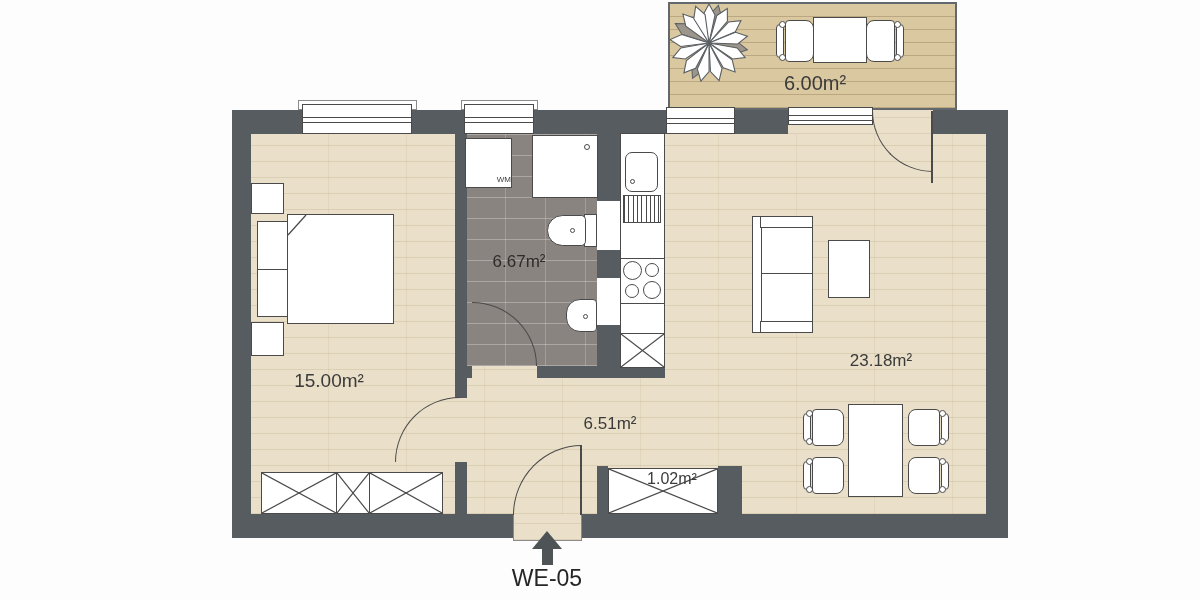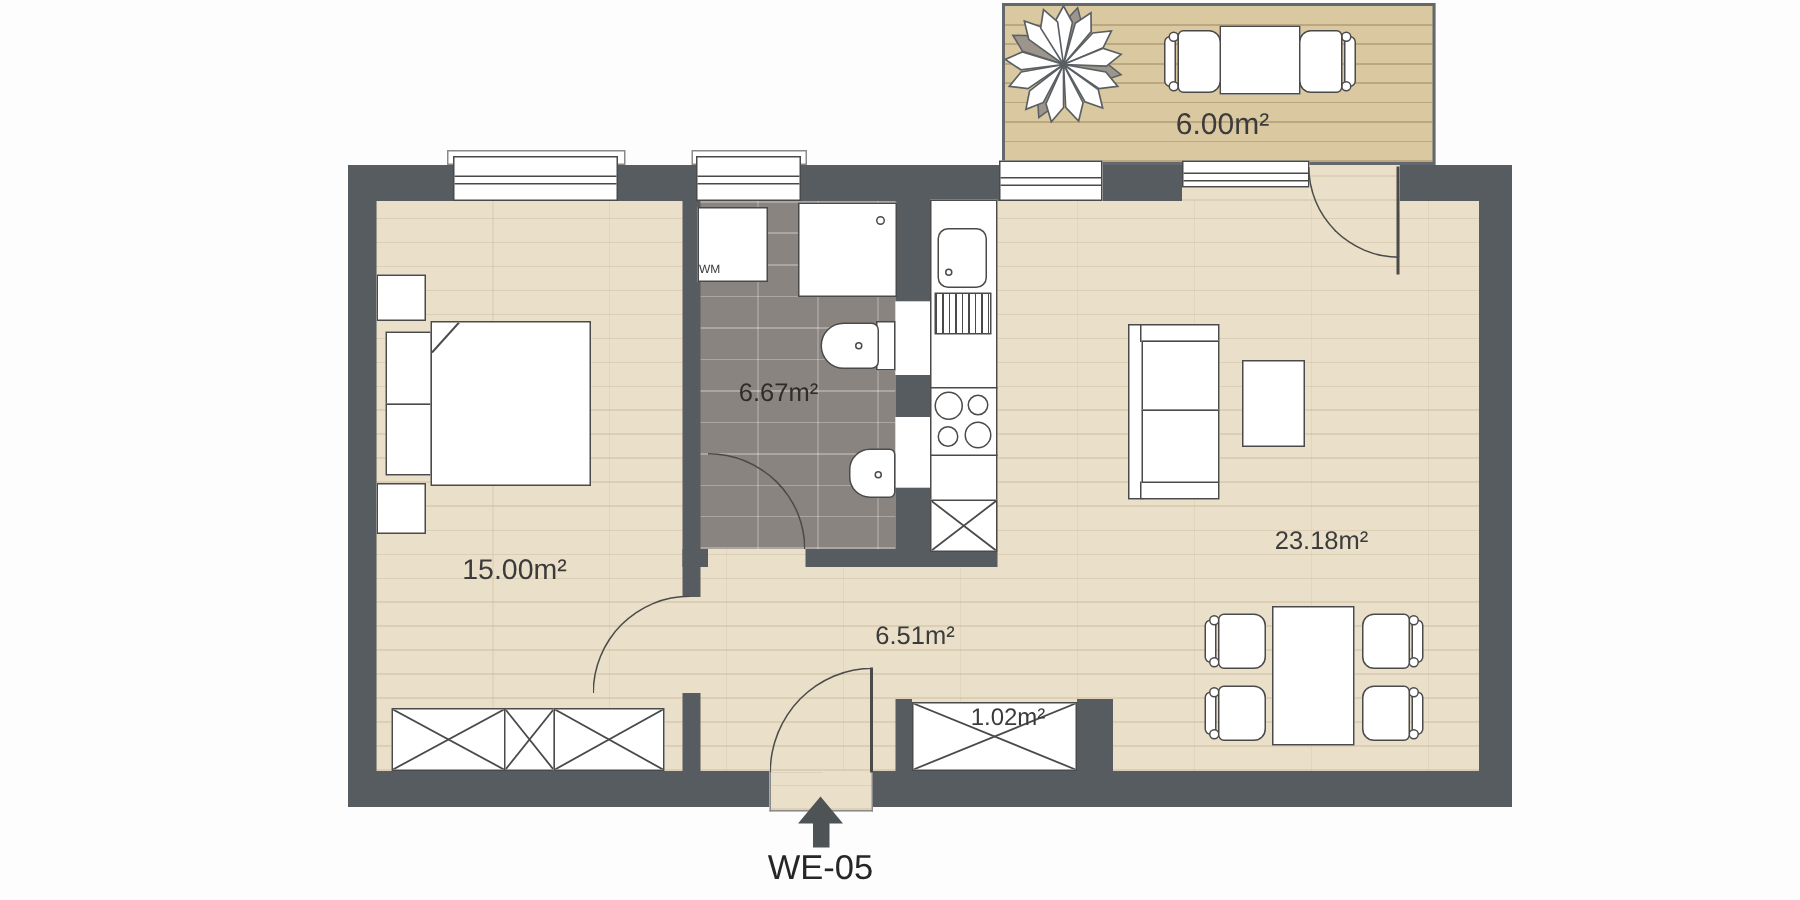--- a/index.html
+++ b/index.html
@@ -36,21 +36,21 @@
   .chair-back{position:absolute;left:0;top:4px;bottom:4px;width:8px;background:#fff;
       border:1.2px solid #4a4a4a;border-radius:4px;}
   .chair-post{position:absolute;left:3px;width:7px;height:7px;background:#fff;
       border:1.1px solid #4a4a4a;border-radius:50%;}
   .chair-post.t{top:1px}.chair-post.b{bottom:1px}
   .chair-seat{position:absolute;left:9px;top:0;right:0;bottom:0;background:#fff;
       border:1.2px solid #4a4a4a;border-radius:4px 8px 8px 4px;}
   .chair.flip{transform:scaleX(-1);}
   .area-label{position:absolute;transform:translateX(-50%);color:#3b3b3b;white-space:nowrap;}
   .unit-label{position:absolute;transform:translateX(-50%);color:#262626;white-space:nowrap;}
-  .wm-label{position:absolute;left:0;right:0;bottom:3px;text-align:left;font-size:8px;color:#3b3b3b;}
+  .wm-label{position:absolute;left:0;right:0;bottom:3px;text-align:right;font-size:8px;color:#3b3b3b;}
   .arrow-head{position:absolute;width:0;height:0;border-left:15px solid transparent;
       border-right:15px solid transparent;border-bottom:18px solid #4e5356;}
   .arrow-shaft{position:absolute;background:#4e5356;}
 </style>
 </head>
 <body>
 
 <div id="plan">
 
   <div class="deck" style="left:668px;top:2px;width:289px;height:108px;"></div>
@@ -241,21 +241,21 @@
       </svg>
   </div>
 
   <div class="arc" style="left:395px;top:397px;width:65px;height:65px;border-top-width:1.3px;border-left-width:1.3px;border-top-left-radius:100% 100%;"></div>
   <div class="arc" style="left:472px;top:302px;width:65px;height:64px;border-top-width:1.3px;border-right-width:1.3px;border-top-right-radius:100% 100%;"></div>
   <div class="arc" style="left:513px;top:445px;width:69px;height:70px;border-top-width:1.3px;border-left-width:1.3px;border-top-left-radius:100% 100%;"></div>
   <div class="leaf" style="left:580px;top:445px;width:2px;height:70px;"></div>
   <div class="arc" style="left:872px;top:111px;width:61px;height:61px;border-bottom-width:1.3px;border-left-width:1.3px;border-bottom-left-radius:100% 100%;"></div>
   <div class="leaf" style="left:931px;top:111px;width:2px;height:72px;"></div>
 
-  <div class="area-label" style="left:343px;top:370px;font-size:19px;">15.00m²</div>
+  <div class="area-label" style="left:329px;top:370px;font-size:19px;">15.00m²</div>
   <div class="area-label" style="left:519px;top:252px;font-size:17px;color:#2e2b28;">6.67m²</div>
   <div class="area-label" style="left:610px;top:414px;font-size:17px;">6.51m²</div>
   <div class="area-label" style="left:881px;top:351px;font-size:17px;">23.18m²</div>
   <div class="area-label" style="left:672px;top:470px;font-size:16px;">1.02m²</div>
 
   <div class="arrow-head" style="left:532px;top:531px;"></div>
   <div class="arrow-shaft" style="left:542px;top:548px;width:11px;height:17px;"></div>
   <div class="unit-label" style="left:547px;top:565px;font-size:23px;">WE-05</div>
 
 </div>

